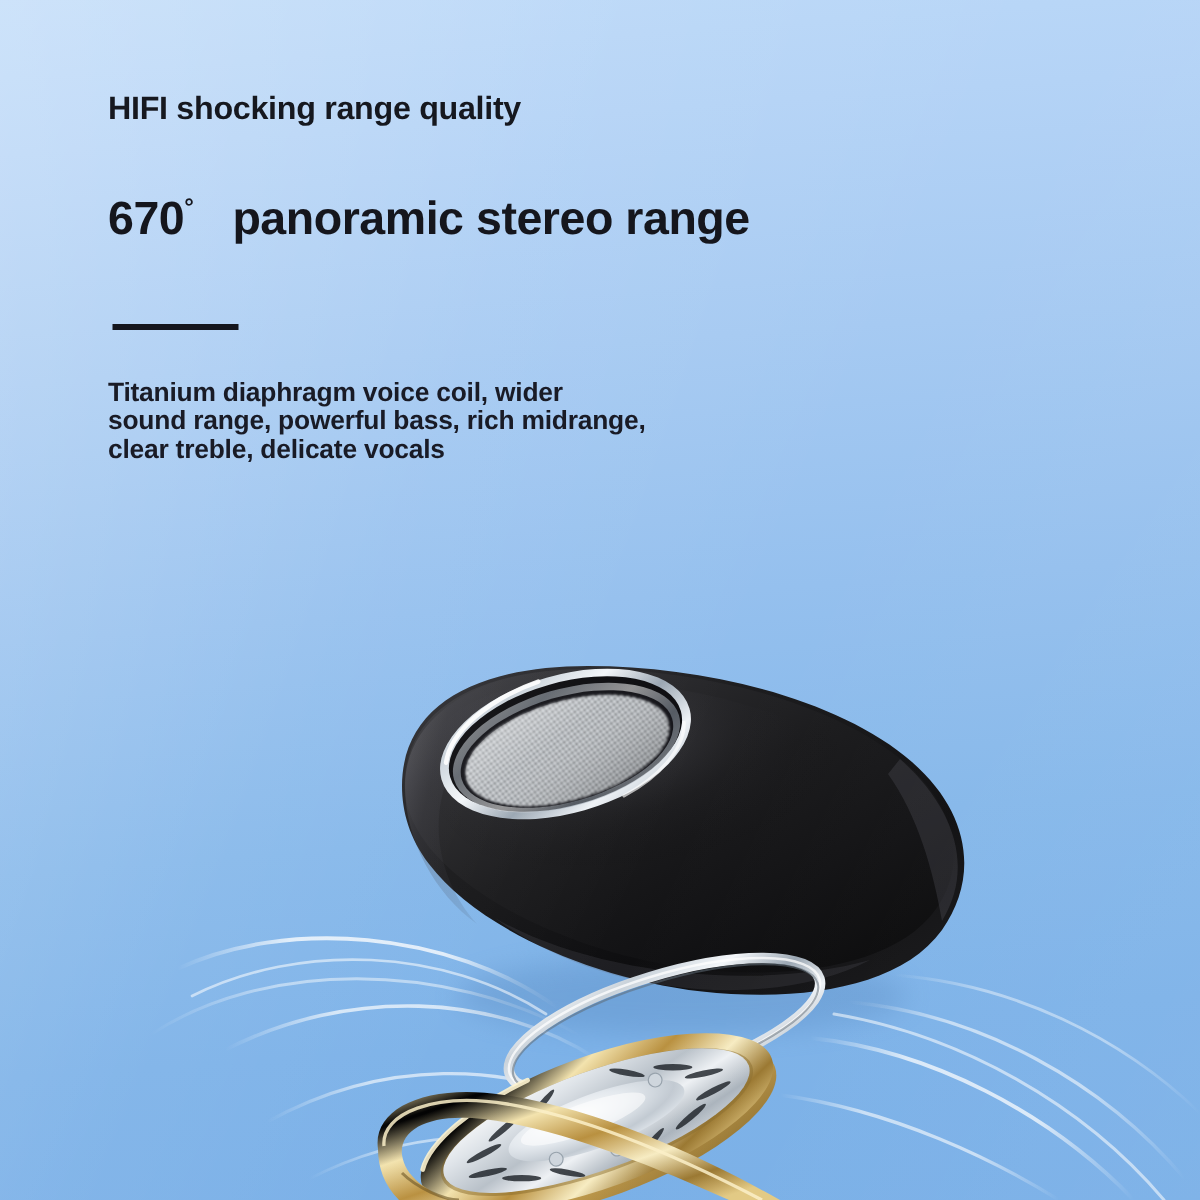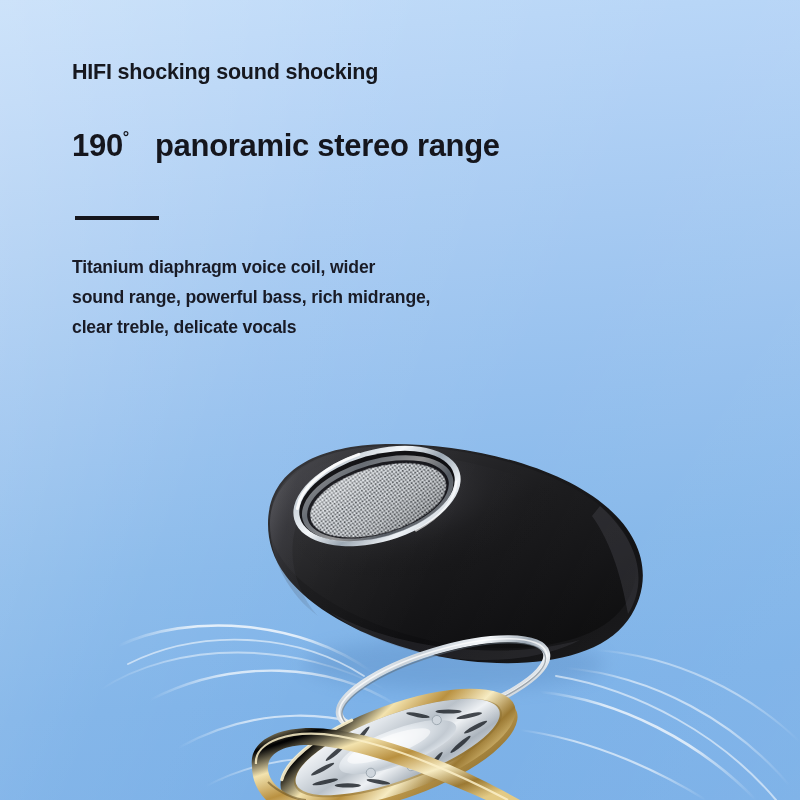--- a/index.html
+++ b/index.html
@@ -88,21 +88,21 @@
     height: 4px;
     background: #15161d;
   }
   .body-copy {
     position: absolute;
     top: 252px;
     left: 0;
     margin: 0;
     font-size: 17.6px;
     font-weight: 700;
-    line-height: 30px;
+    line-height: 19px;
     letter-spacing: -0.15px;
     color: #191b26;
     white-space: pre-line;
   }
 
   
   .art {
     position: absolute;
     left: 0;
     top: 0;
@@ -358,24 +358,24 @@
 
     <g fill="none" stroke="#ffffff" stroke-linecap="round" opacity="0.55">
       <path d="M 556 676 C 640 690, 722 736, 776 800" stroke-width="2.0"></path>
       <path d="M 128 664 C 200 628, 296 632, 364 676" stroke-width="1.8"></path>
     </g>
   </svg>
 
   <div class="sheen"></div>
 
   <div class="copy">
-    <p class="kicker">HIFI shocking sound shocking</p>
+    <p class="kicker">HIFI shocking range quality</p>
 
     <h1 class="headline">
-      <span class="num">190</span><span class="deg">°</span><span class="gap"></span><span>panoramic stereo range</span>
+      <span class="num">670</span><span class="deg">°</span><span class="gap"></span><span>panoramic stereo range</span>
     </h1>
 
     <div class="rule"></div>
 
     <p class="body-copy">Titanium diaphragm voice coil, wider
 sound range, powerful bass, rich midrange,
 clear treble, delicate vocals</p>
   </div>
 
 </div>

